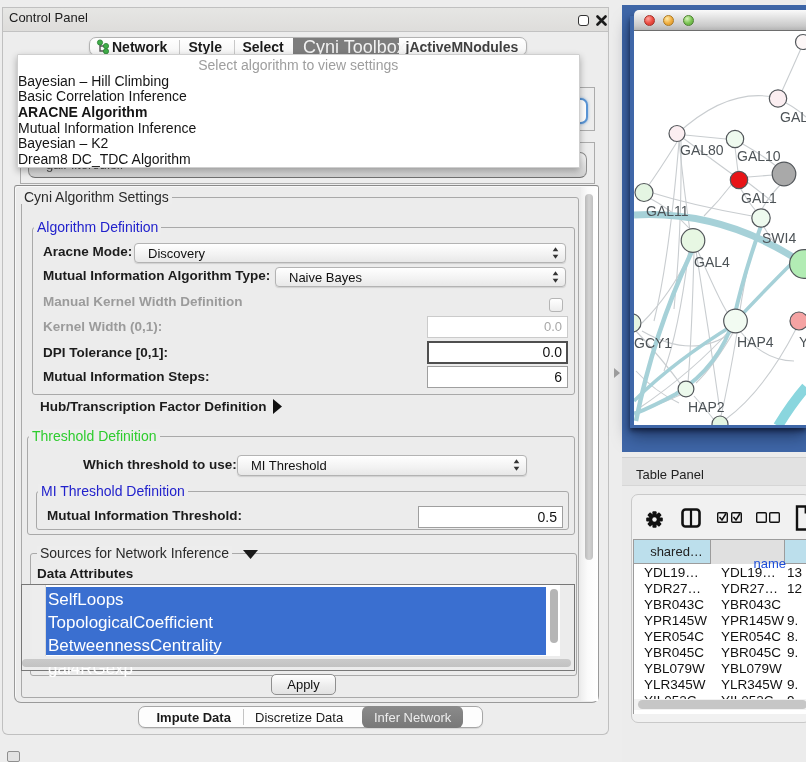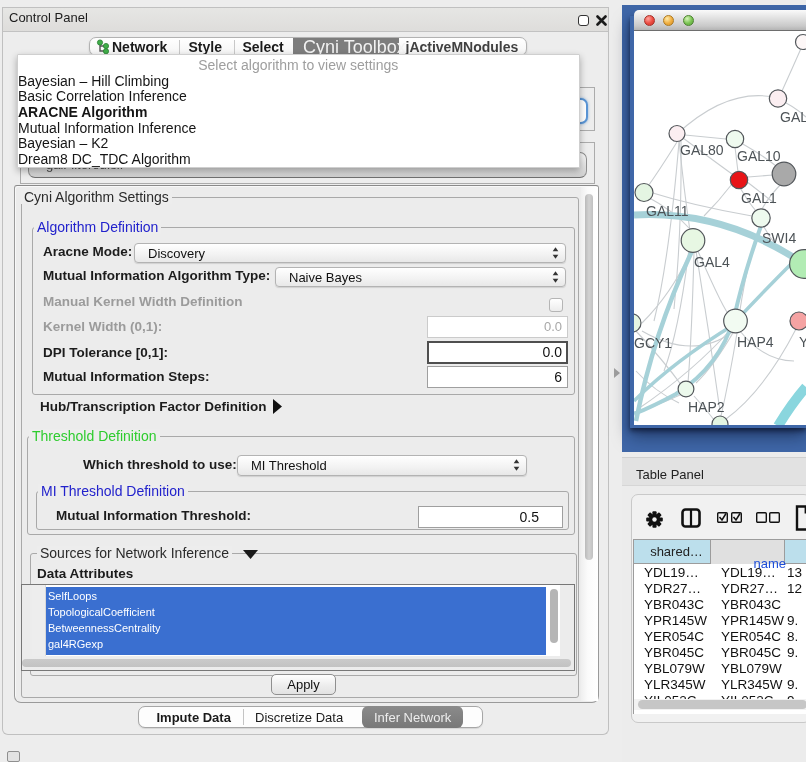--- a/index.html
+++ b/index.html
@@ -86,36 +86,36 @@
     <span class="ct">MI Threshold</span>
 <svg class="carrows" viewBox="0 0 8 13">
       <path d="M4 0 L7.2 4.4 H0.8 Z" fill="#333"></path>
       <path d="M4 13 L7.2 8.6 H0.8 Z" fill="#333"></path>
     </svg>
   </div>
 
 <div class="gbox" style="left:36px;top:491px;width:533px;height:39px"></div>
 <div class="grouptitle" style="left:38px;top:483.5px;color:#2222cc">MI Threshold Definition</div>
 
-<div class="lbl" style="left:56px;top:508.5px">Mutual Information Threshold:</div>
-<div class="tfield" style="left:418px;top:506px;width:145px;height:22px;border:1px solid #9f9f9f;padding:0 23px;font-size:14px;line-height:20px">0.5</div>
+<div class="lbl" style="left:47px;top:508.5px">Mutual Information Threshold:</div>
+<div class="tfield" style="left:418px;top:506px;width:145px;height:22px;border:1px solid #9f9f9f;padding:0 5px;font-size:14px;line-height:20px">0.5</div>
 
 <div class="gbox" style="left:30px;top:553px;width:547px;height:123px"></div>
 <div class="grouptitle" style="left:37px;top:546px;color:#2b2b2b">Sources for Network Inference</div>
 <svg class="abs" style="left:243px;top:549.5px" width="15" height="9" viewBox="0 0 15 9">
     <path d="M0 0 H15 L7.5 9 Z" fill="#1a1a1a"></path>
   </svg>
 
 <div class="lbl" style="left:37px;top:567px">Data Attributes</div>
 
 <div class="abs" style="left:21px;top:584px;width:554px;height:87px;border:1px solid #777;background:#ececec"></div>
 <div class="abs" style="left:32px;top:585px;width:528px;height:71px;background:#fff"></div>
 <div class="abs" style="left:32px;top:585px;width:13.5px;height:71px;background:#ededed;border-right:1px solid #d8d8d8"></div>
 <div class="abs" style="left:45.5px;top:587px;width:500px;height:68px;background:#3a6fd0"></div>
-<div class="abs" style="left:48px;top:588px;font-size:11px;color:#fff;line-height:16px">SelfLoops<br>TopologicalCoefficient<br>BetweennessCentrality<br>gal4RGexp</div>
+<div class="abs" style="left:48px;top:588px;font-size:17px;color:#fff;line-height:23px">SelfLoops<br>TopologicalCoefficient<br>BetweennessCentrality<br>gal4RGexp</div>
 
 <div class="abs" style="left:549.5px;top:589px;width:8.5px;height:54px;background:#b5b5b5;border-radius:5px"></div>
 
 <div class="abs" style="left:22px;top:659px;width:549px;height:8px;background:linear-gradient(#cacaca,#c2c2c2);border-radius:4.5px"></div>
 
 <div class="abs" style="left:271px;top:673.5px;width:65px;height:21px;border:1px solid #8f8f8f;border-radius:5px;background:linear-gradient(#ffffff,#ededed 55%,#e2e2e2);text-align:center;font-size:13px;line-height:20px;color:#111">Apply</div>
 
 <div class="abs" style="left:138px;top:706px;width:345px;height:22px;background:#fdfdfd;border:1px solid #a6a6a6;border-radius:7px;box-shadow:0 1px 1px rgba(0,0,0,0.1)"></div>
 <div class="abs" style="left:362px;top:706px;width:101px;height:22px;background:linear-gradient(#8b8b8b,#787878);border-radius:6px"></div>
 <div class="abs" style="left:156.5px;top:710.5px;font-size:13px;line-height:13px;font-weight:bold;color:#1a1a1a">Impute Data</div>

